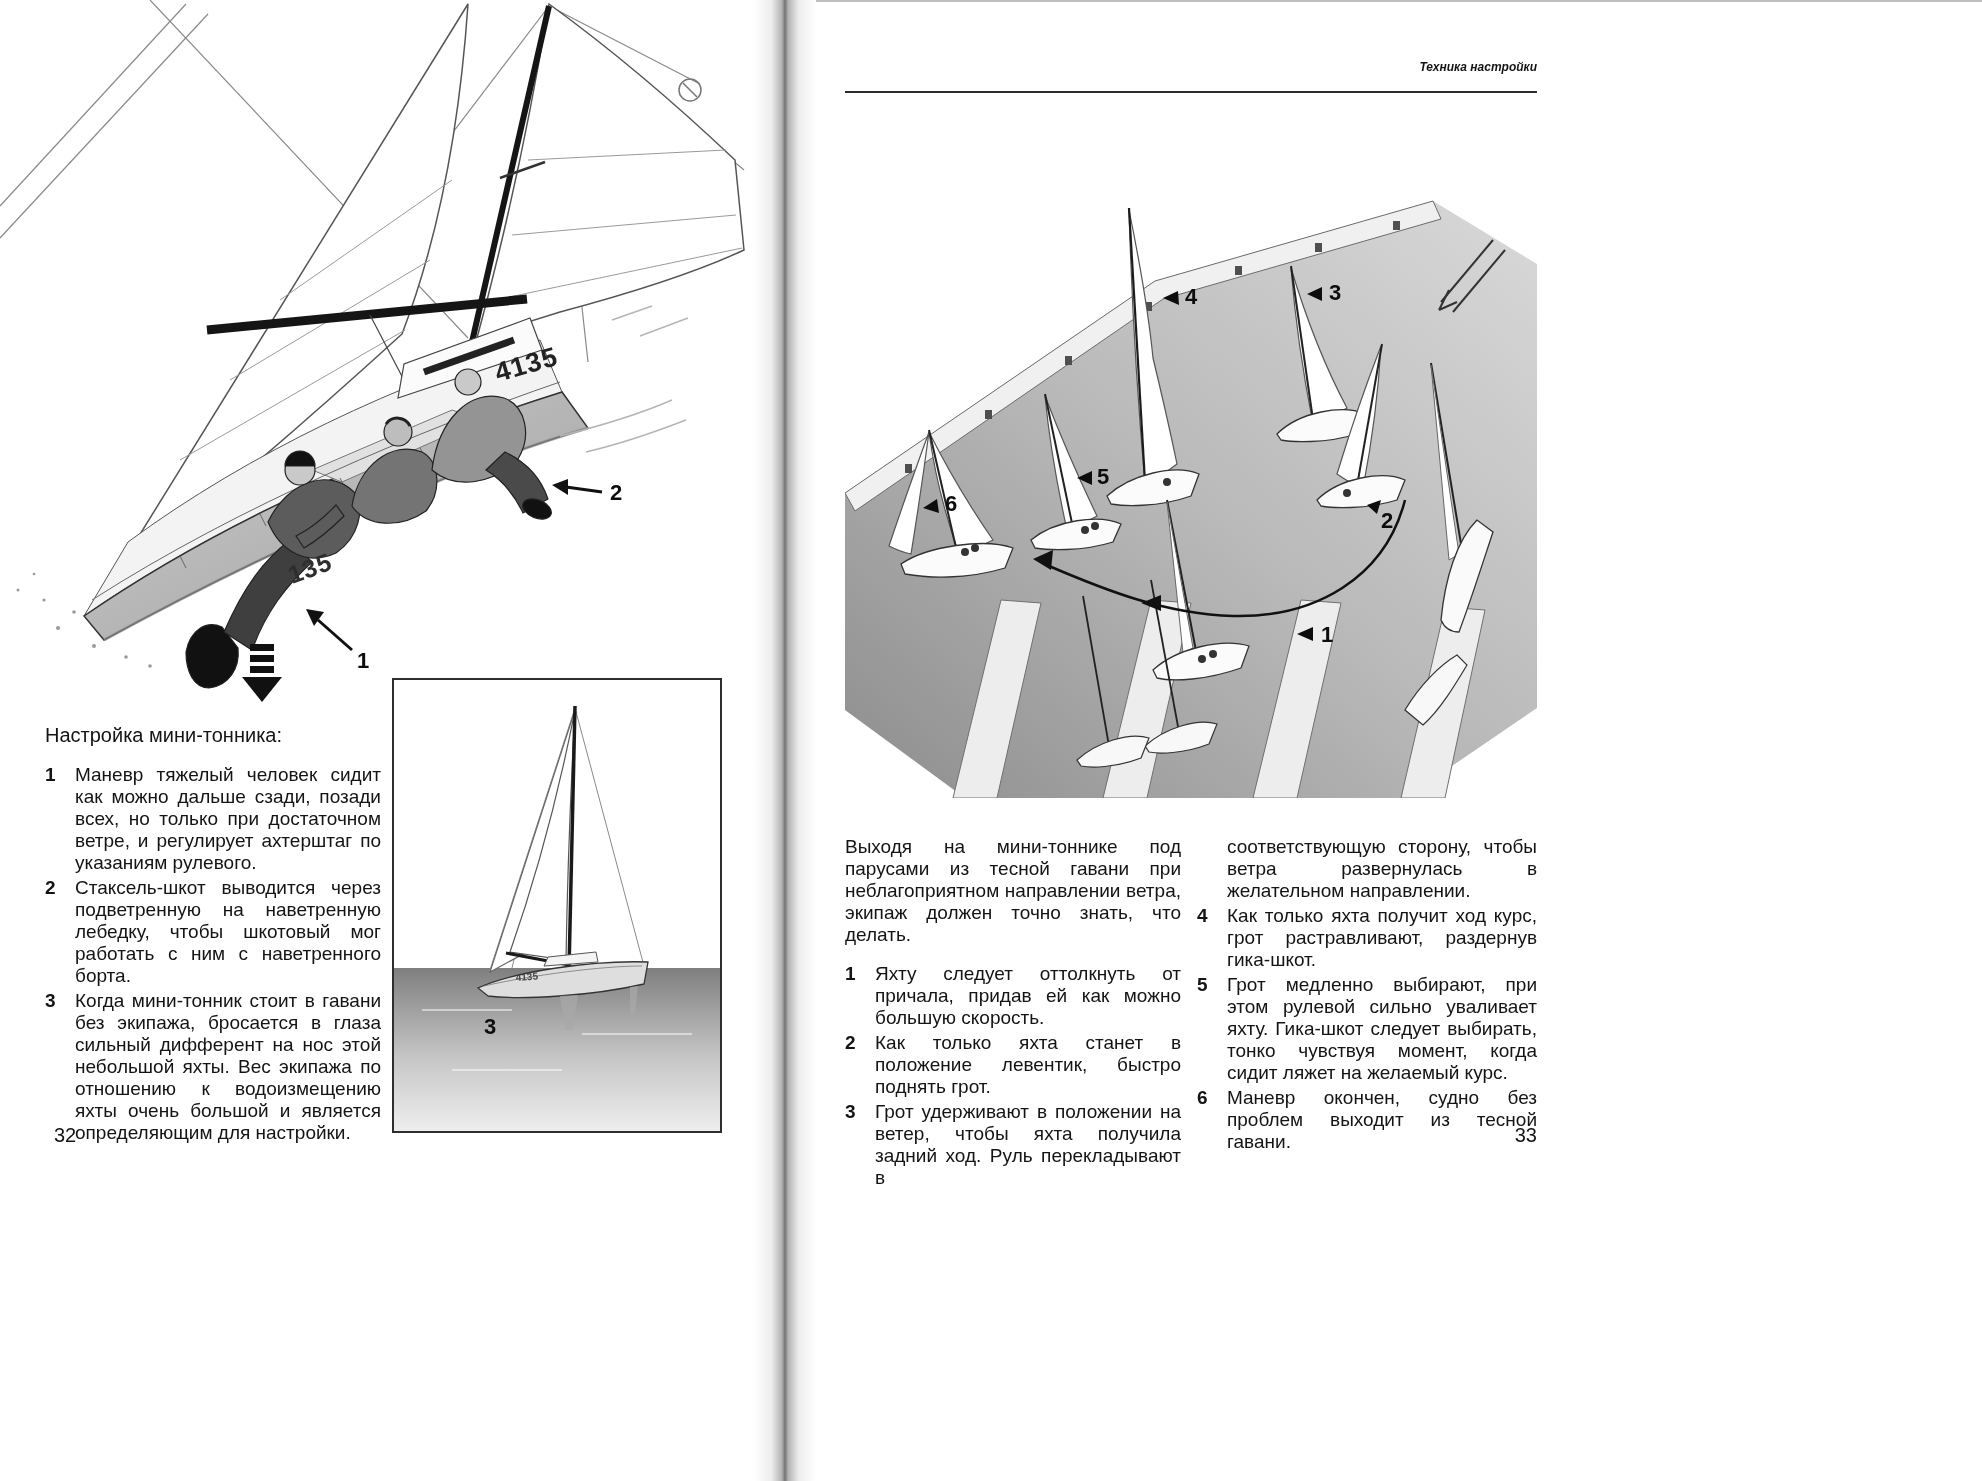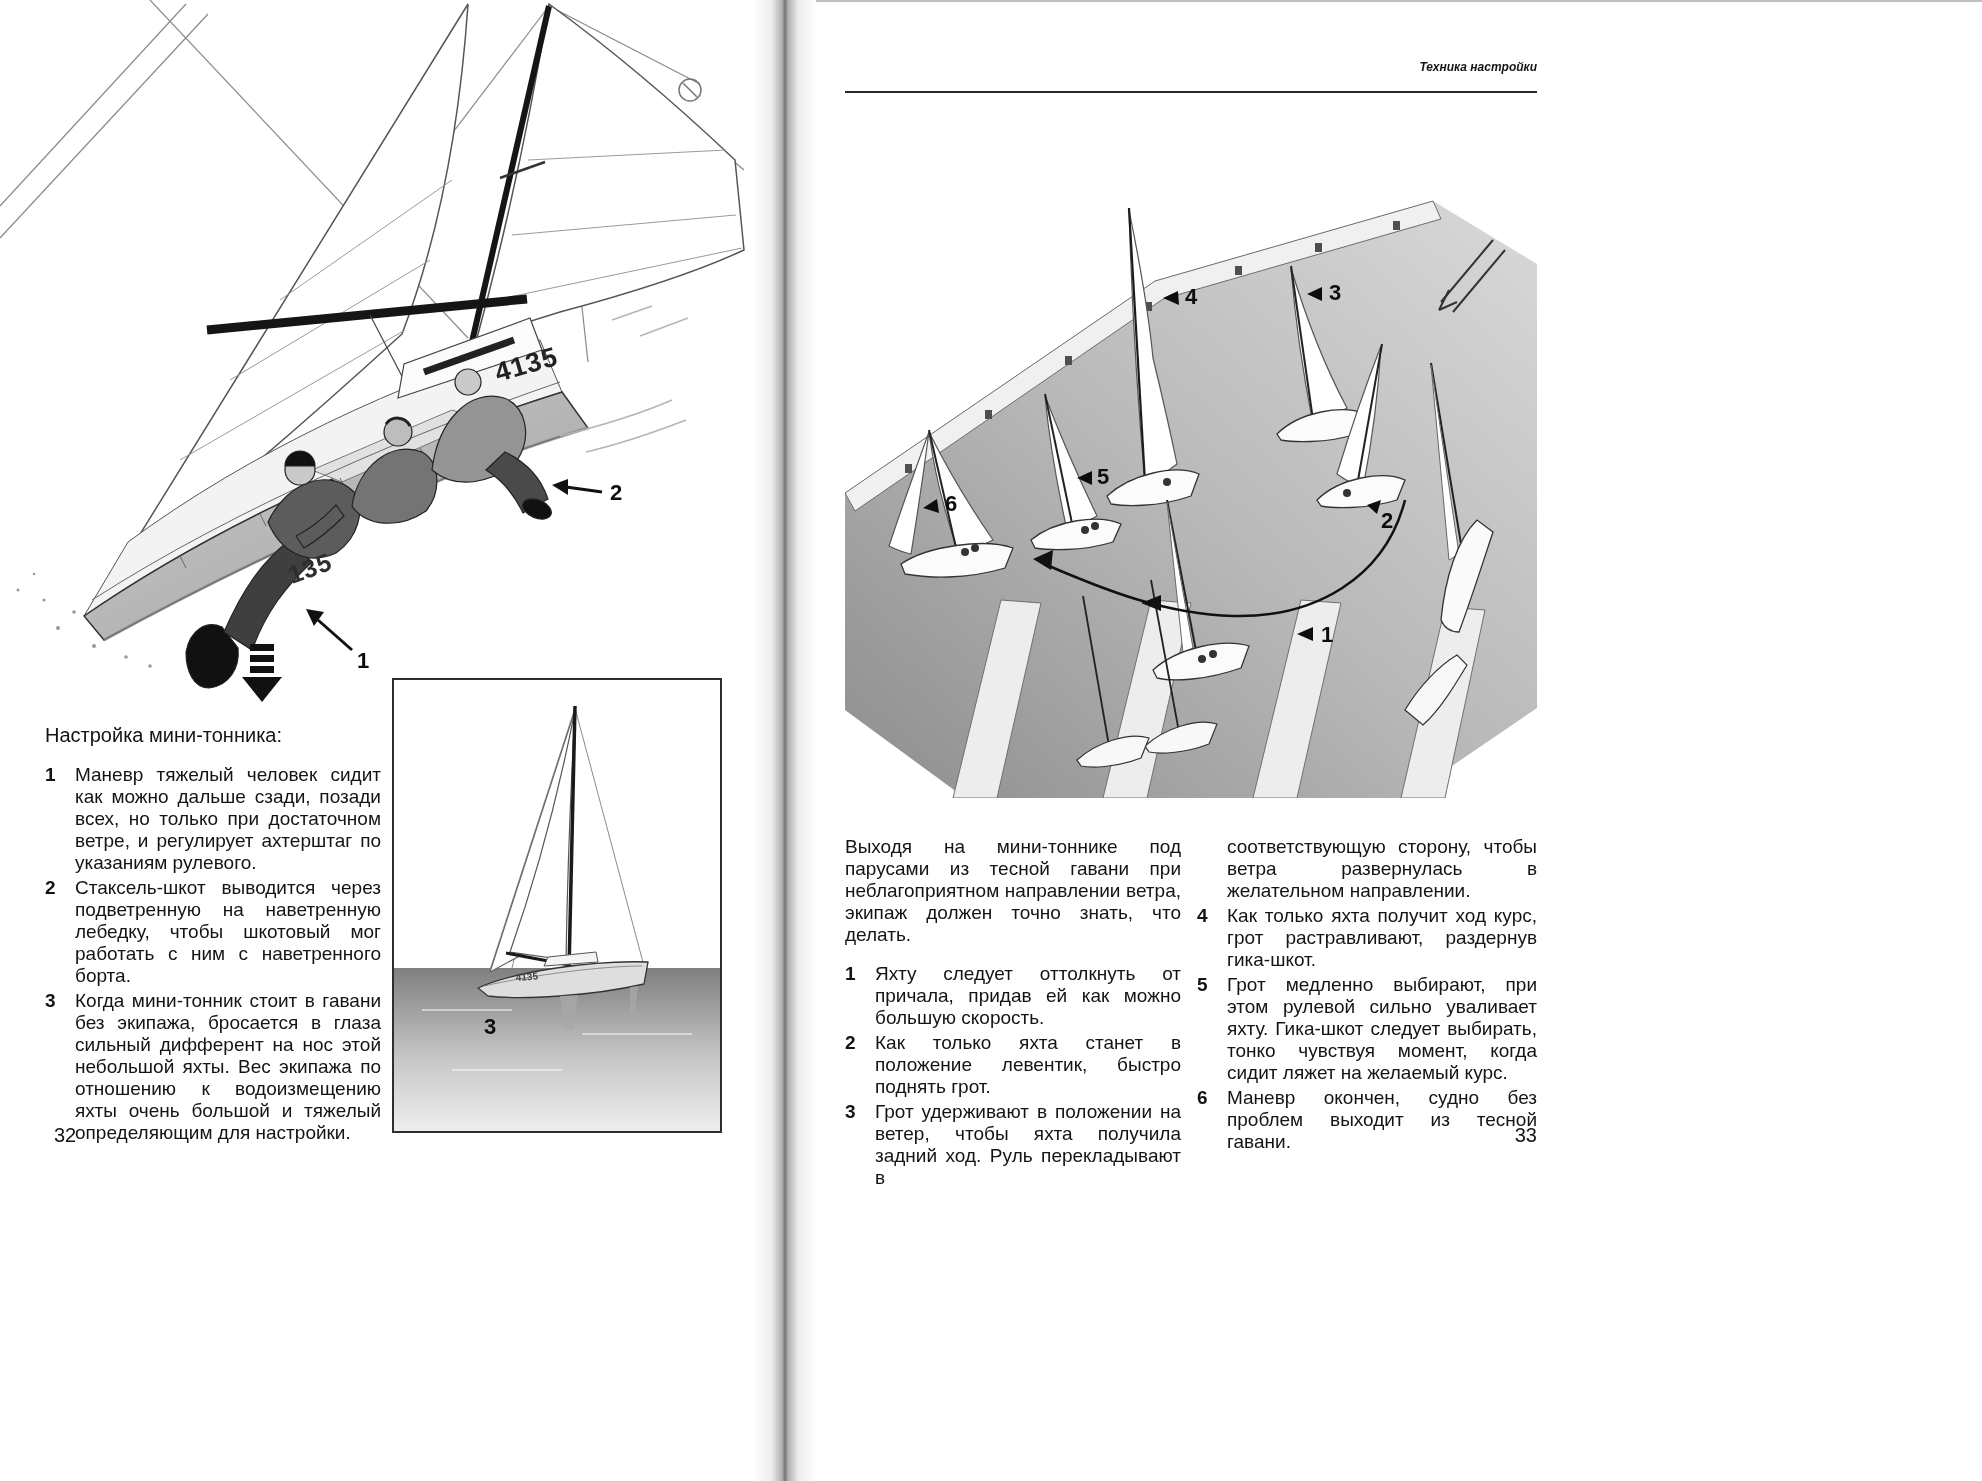--- a/index.html
+++ b/index.html
@@ -180,21 +180,21 @@
       <div class="t-item">
         <span class="num">1</span>
         <span class="txt">Маневр тяжелый человек сидит как можно дальше сзади, позади всех, но только при достаточном ветре, и регулирует ахтерштаг по указаниям рулевого.</span>
       </div>
       <div class="t-item">
         <span class="num">2</span>
         <span class="txt">Стаксель-шкот выводится через подветренную на наветренную лебедку, чтобы шкотовый мог работать с ним с наветренного борта.</span>
       </div>
       <div class="t-item">
         <span class="num">3</span>
-        <span class="txt">Когда мини-тонник стоит в гавани без экипажа, бросается в глаза сильный дифферент на нос этой небольшой яхты. Вес экипажа по отношению к водоизмещению яхты очень большой и тяжелый определяющим для настройки.</span>
+        <span class="txt">Когда мини-тонник стоит в гавани без экипажа, бросается в глаза сильный дифферент на нос этой небольшой яхты. Вес экипажа по отношению к водоизмещению яхты очень большой и является определяющим для настройки.</span>
       </div>
     </div>
 
     <svg class="abs small-illust" width="330" height="455" viewBox="0 0 330 455">
       <defs>
         <linearGradient id="waterSmall" x1="0" y1="0" x2="0" y2="1">
           <stop offset="0" stop-color="#7f7f7f"></stop>
             <stop offset="0.55" stop-color="#c6c6c6"></stop>
             <stop offset="1" stop-color="#eeeeee"></stop>
         </linearGradient>

